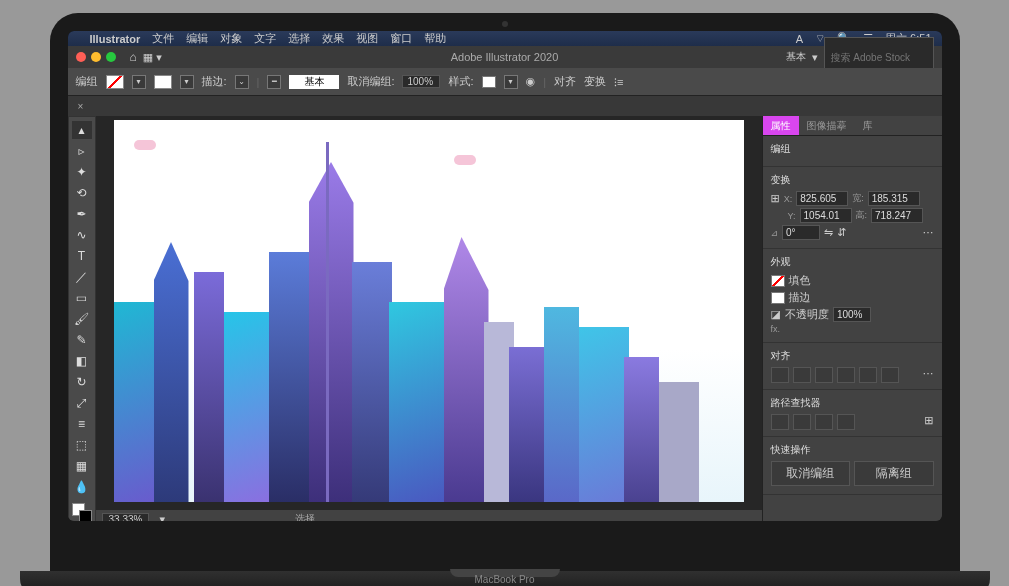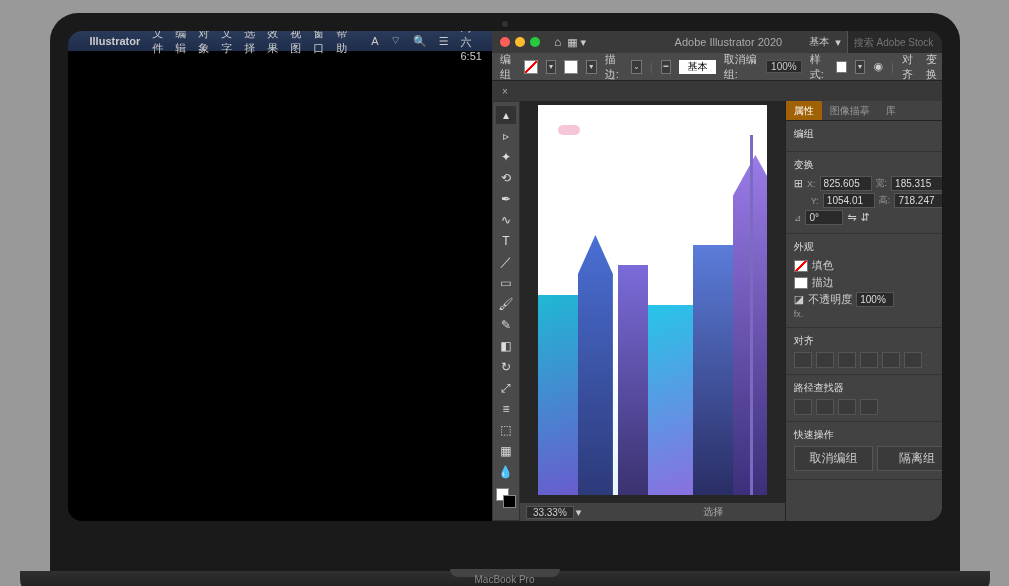--- a/index.html
+++ b/index.html
@@ -1,19 +1,19 @@
 <!DOCTYPE html>
 <html><head>
 <meta charset="utf-8">
 <style>
 *{margin:0;padding:0;box-sizing:border-box;font-family:-apple-system,"Helvetica Neue",sans-serif;font-size:11px;color:#ccc}
 body{background:#999;display:flex;align-items:center;justify-content:center;height:586px;width:1009px}
 .laptop{width:910px;height:560px;background:#1a1a1a;border-radius:28px 28px 0 0;padding:18px 18px 0;position:relative}
 .laptop::after{content:"";position:absolute;left:50%;top:8px;transform:translateX(-50%);width:6px;height:6px;background:#333;border-radius:50%}
-.screen{width:100%;height:490px;background:#000;border-radius:14px;overflow:hidden;display:flex;flex-direction:row}
+.screen{width:100%;height:490px;background:#000;border-radius:6px;overflow:hidden;display:flex;flex-direction:column}
 .base{position:absolute;bottom:-22px;left:-30px;right:-30px;height:24px;background:linear-gradient(#303030,#1a1a1a);border-radius:0 0 16px 16px}
 .base-label{position:absolute;left:50%;transform:translateX(-50%);top:3px;font-size:10px;color:#888}
 .notch{position:absolute;left:50%;transform:translateX(-50%);top:-2px;width:110px;height:8px;background:#444;border-radius:0 0 8px 8px}
 
 
 .menubar{height:20px;background:linear-gradient(#2a3a5a,#1e2d4a);display:flex;align-items:center;padding:0 10px;gap:12px}
 .menubar .apple{font-size:13px}
 .menubar .app-name{font-weight:600}
 .menubar .item{font-size:11px;cursor:default}
 .menubar .spacer{flex:1}
@@ -53,29 +53,29 @@
 .toolbox{width:28px;background:#4a4a4a;border:1px solid #333;display:flex;flex-direction:column;align-items:center;gap:3px;padding:4px 0}
 .tool{width:20px;height:18px;display:flex;align-items:center;justify-content:center;font-size:12px;color:#ddd;cursor:pointer}
 .tool.sel{background:#333}
 .colorpair{width:20px;height:20px;position:relative;margin-top:4px}
 .cp1{position:absolute;width:13px;height:13px;background:#fff;border:1px solid #888;top:0;left:0}
 .cp2{position:absolute;width:13px;height:13px;background:#000;border:1px solid #888;bottom:0;right:0}
 
 .canvas-area{flex:1;display:flex;flex-direction:column;background:#262626;min-width:0}
 .canvas{flex:1;background:#262626;position:relative;overflow:hidden}
 .artboard{position:absolute;left:18px;top:4px;right:18px;bottom:8px;background:#fff;overflow:hidden}
-.statusbar{height:18px;background:#424242;display:flex;align-items:center;gap:2px;padding:0 6px}
+.statusbar{height:18px;background:#424242;display:flex;align-items:center;gap:10px;padding:0 6px}
 .zoom{background:#2a2a2a;border:1px solid #555;padding:0 6px;font-size:10px}
 .statusbar .sel{font-size:10px;color:#aaa;margin-left:120px}
 
 
 .panels{width:180px;background:#424242;border-left:1px solid #222;display:flex;flex-direction:column;font-size:10px}
 .panel-tabs{height:20px;display:flex;border-bottom:1px solid #222}
 .panel-tabs .tab{padding:3px 8px;font-size:10px;color:#999;cursor:pointer}
-.panel-tabs .tab.active{color:#fff;background:#a16207}
+.panel-tabs .tab.active{color:#fff;background:#d946ef}
 .panel-sec{padding:6px 8px;border-bottom:1px solid #333}
 .panel-sec .hdr{font-size:10px;color:#ddd;margin-bottom:4px}
 .row{display:flex;align-items:center;gap:4px;margin:2px 0}
 .field{background:#2a2a2a;border:1px solid #555;padding:1px 3px;font-size:10px;width:52px;color:#ddd}
 .tiny{font-size:9px;color:#999}
 .sw{width:14px;height:12px;border:1px solid #777;background:#fff;display:inline-block}
 .sw.none{background:linear-gradient(135deg,#fff 45%,#f00 45%,#f00 55%,#fff 55%)}
 .align-row{display:flex;gap:4px;flex-wrap:wrap}
 .abtn{width:18px;height:16px;background:#3a3a3a;border:1px solid #555;display:inline-block}
 .qbtn{flex:1;background:#3a3a3a;border:1px solid #555;padding:3px;text-align:center;font-size:12px;cursor:pointer}

